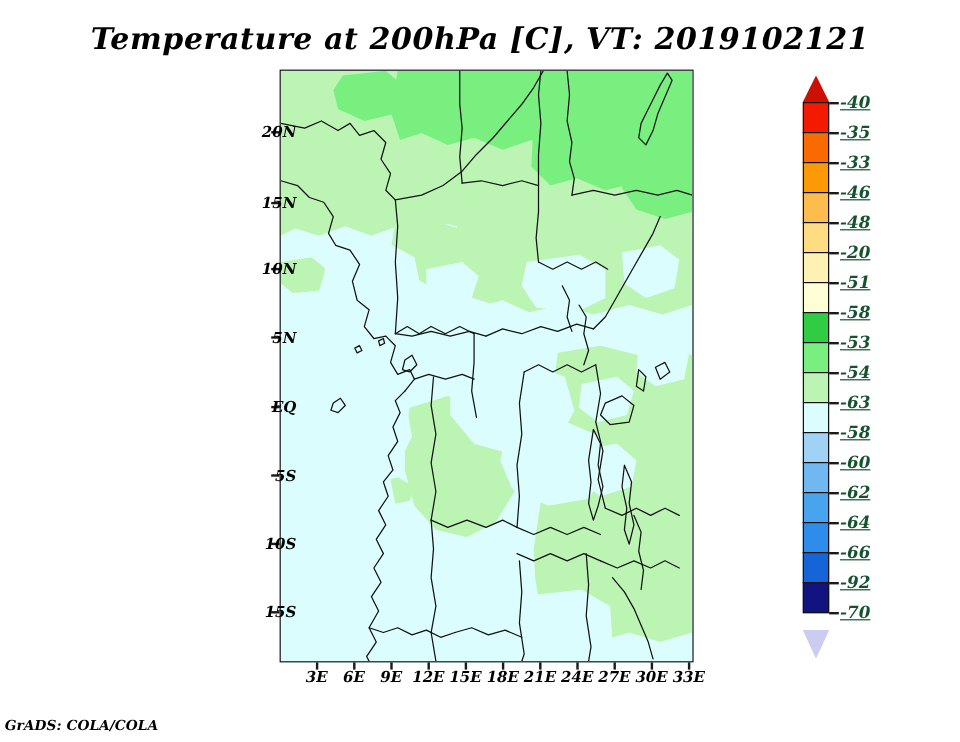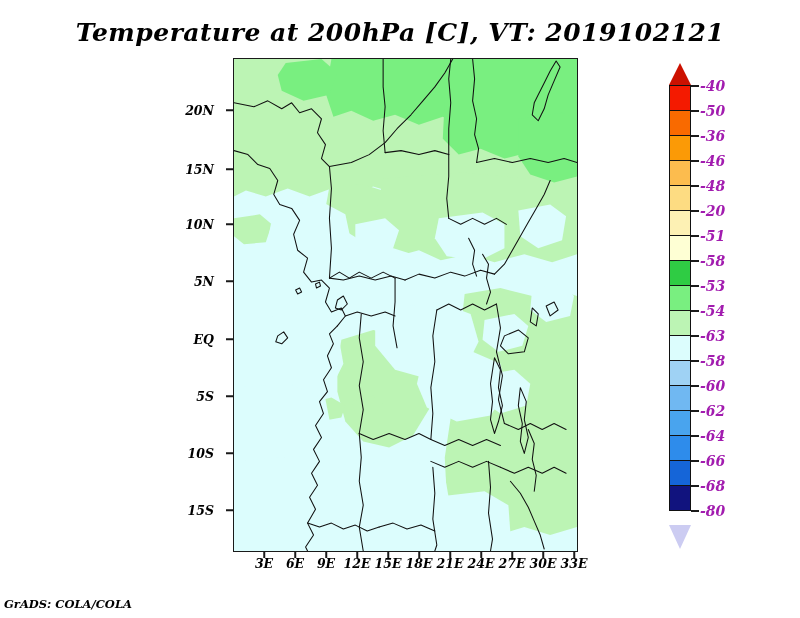--- a/index.html
+++ b/index.html
@@ -57,21 +57,21 @@
     position: absolute;
     font-family: "DejaVu Serif", serif;
     font-style: italic;
     font-weight: bold;
     font-size: 12.5px;
     color: #000000;
     white-space: nowrap;
   }
   .ylabel {
     text-align: left;
-    right: 586px;
+    right: 553px;
     transform: translateY(-50%);
     font-style: italic;
   }
   .xlabel {
     text-align: right;
     transform: translateX(-50%);
     top: 556px;
   }
   .tick {
     position: absolute;
@@ -131,23 +131,24 @@
     background: #1a1a1a;
     transform: translateY(-50%);
   }
   .cb-label {
     position: absolute;
     left: 700px;
     font-family: "DejaVu Serif", serif;
     font-style: italic;
     font-weight: bold;
     font-size: 14px;
-    color: #a21caf;
+    color: #14532d;
     transform: translateY(-50%);
     white-space: nowrap;
+    text-decoration: underline;
   }
 
   
   #footer {
     position: absolute;
     left: 4px;
     top: 597px;
     font-family: "DejaVu Serif", serif;
     font-style: italic;
     font-weight: bold;
@@ -335,23 +336,23 @@
   <div class="cb-cell" style="top:325px;height:26px;background:#49a4ee"></div>
   <div class="cb-cell" style="top:350px;height:26px;background:#2e8ceb"></div>
   <div class="cb-cell" style="top:375px;height:26px;background:#1565d8"></div>
   <div class="cb-cell" style="top:400px;height:26px;background:#11137e"></div>
   <div class="cb-cap" id="cb-cap-bottom"></div>
 </div>
 
 <div class="cb-tick" style="top:86px"></div>
 <div class="cb-label" style="top:86px">-40</div>
 <div class="cb-tick" style="top:111px"></div>
-<div class="cb-label" style="top:111px">-50</div>
+<div class="cb-label" style="top:111px">-35</div>
 <div class="cb-tick" style="top:136px"></div>
-<div class="cb-label" style="top:136px">-36</div>
+<div class="cb-label" style="top:136px">-33</div>
 <div class="cb-tick" style="top:161px"></div>
 <div class="cb-label" style="top:161px">-46</div>
 <div class="cb-tick" style="top:186px"></div>
 <div class="cb-label" style="top:186px">-48</div>
 <div class="cb-tick" style="top:211px"></div>
 <div class="cb-label" style="top:211px">-20</div>
 <div class="cb-tick" style="top:236px"></div>
 <div class="cb-label" style="top:236px">-51</div>
 <div class="cb-tick" style="top:261px"></div>
 <div class="cb-label" style="top:261px">-58</div>
@@ -365,17 +366,17 @@
 <div class="cb-label" style="top:361px">-58</div>
 <div class="cb-tick" style="top:386px"></div>
 <div class="cb-label" style="top:386px">-60</div>
 <div class="cb-tick" style="top:411px"></div>
 <div class="cb-label" style="top:411px">-62</div>
 <div class="cb-tick" style="top:436px"></div>
 <div class="cb-label" style="top:436px">-64</div>
 <div class="cb-tick" style="top:461px"></div>
 <div class="cb-label" style="top:461px">-66</div>
 <div class="cb-tick" style="top:486px"></div>
-<div class="cb-label" style="top:486px">-68</div>
+<div class="cb-label" style="top:486px">-92</div>
 <div class="cb-tick" style="top:511px"></div>
-<div class="cb-label" style="top:511px">-80</div>
+<div class="cb-label" style="top:511px">-70</div>
 
 <div id="footer">GrADS: COLA/COLA</div>
 
 </body></html>

